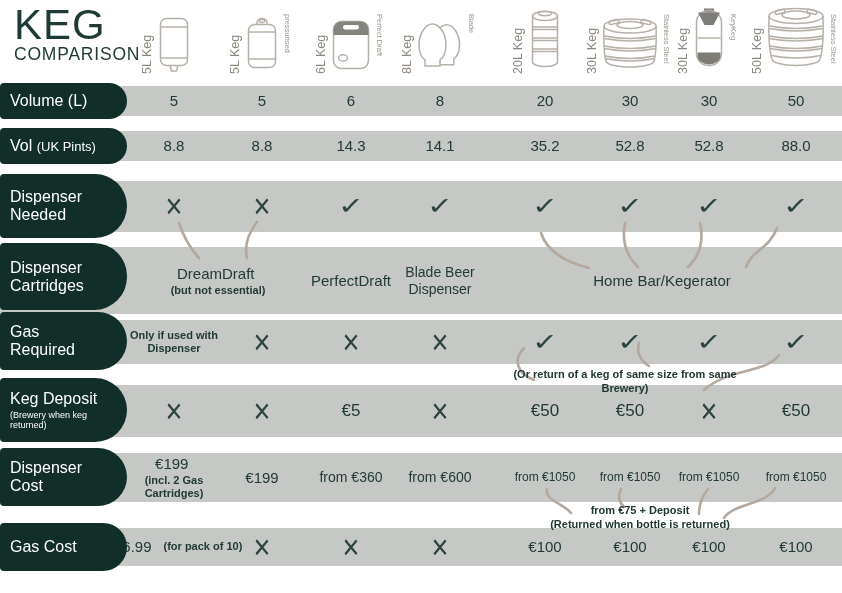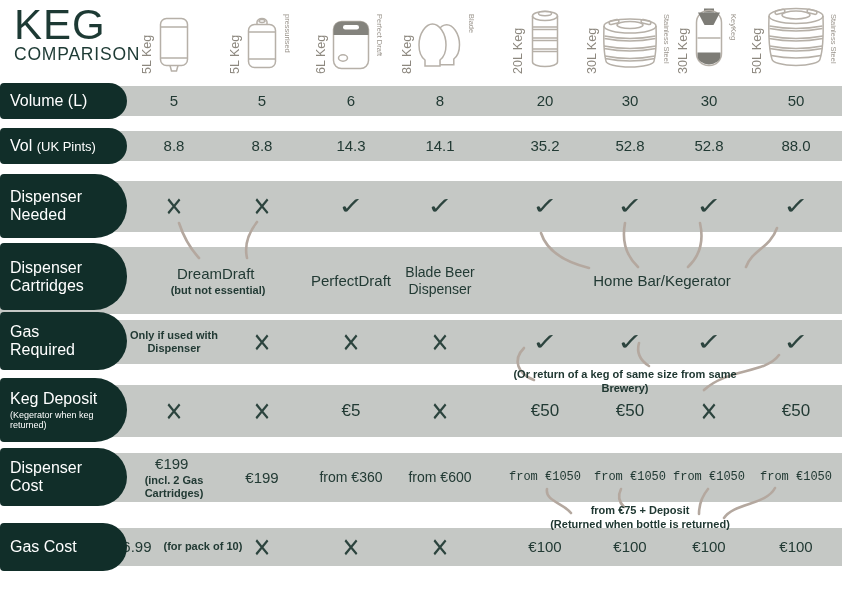--- a/index.html
+++ b/index.html
@@ -33,21 +33,21 @@
   .pill{position:absolute;left:0;width:127px;background:var(--pill);color:#fff;z-index:6;
         display:flex;flex-direction:column;justify-content:center;padding-left:10px;box-sizing:border-box;}
   .pill-line{font-size:16px;line-height:1.12;}
   .pill-sm{font-size:13px;margin-top:8px;}
   .pill-note{font-size:9px;line-height:1.15;margin-top:2px;width:96px;}
   
   .cell{position:absolute;width:110px;display:flex;flex-direction:row;flex-wrap:wrap;align-content:center;
         align-items:center;justify-content:center;text-align:center;z-index:2;line-height:1.2;}
   .c0{left:119px;} .c1{left:207px;} .c2{left:296px;} .c3{left:385px;}
   .c4{left:490px;} .c5{left:575px;} .c6{left:654px;} .c7{left:741px;}
-  .t17{font-size:17px;} .t15{font-size:15px;} .t13{font-size:14px;} .t12{font-size:12px;font-family:Liberation Mono, monospace;} .t11b{font-size:11px;font-weight:bold;}
+  .t17{font-size:17px;} .t15{font-size:15px;} .t13{font-size:14px;} .t12{font-size:12px;} .t11b{font-size:11px;font-weight:bold;}
   .mx{font-size:29px;transform:scaleY(1.18);font-weight:400;color:#2c443e;}
   .mc{font-size:24px;transform:scaleX(1.3);color:#2c443e;}
   .stack{flex-direction:column;gap:12px;}
   .note-ann{position:absolute;z-index:5;text-align:center;font-size:11px;font-weight:bold;line-height:1.25;color:#203832;}
   .curves{position:absolute;left:0;top:0;z-index:4;pointer-events:none;}
   .curves path{stroke:var(--curve);stroke-width:2.6;fill:none;stroke-linecap:round;}
 </style>
 </head>
 <body>
 
@@ -167,21 +167,21 @@
   <div class="pill" style="top:243px;height:67px;border-radius:4px 33px 33px 4px">
     <span class="pill-line">Dispenser</span>
     <span class="pill-line">Cartridges</span>
   </div>
   <div class="pill" style="top:312px;height:58px;border-radius:4px 29px 29px 4px">
     <span class="pill-line">Gas</span>
     <span class="pill-line">Required</span>
   </div>
   <div class="pill" style="top:378px;height:64px;border-radius:4px 32px 32px 4px">
     <span class="pill-line">Keg Deposit</span>
-    <span class="pill-note">(Kegerator when keg returned)</span>
+    <span class="pill-note">(Brewery when keg returned)</span>
   </div>
   <div class="pill" style="top:448px;height:58px;border-radius:4px 29px 29px 4px">
     <span class="pill-line">Dispenser</span>
     <span class="pill-line">Cost</span>
   </div>
   <div class="pill" style="top:523px;height:48px;border-radius:4px 24px 24px 4px">
     <span class="pill-line">Gas Cost</span>
   </div>
 
   <div class="cell c0 r1 t15">5</div>

